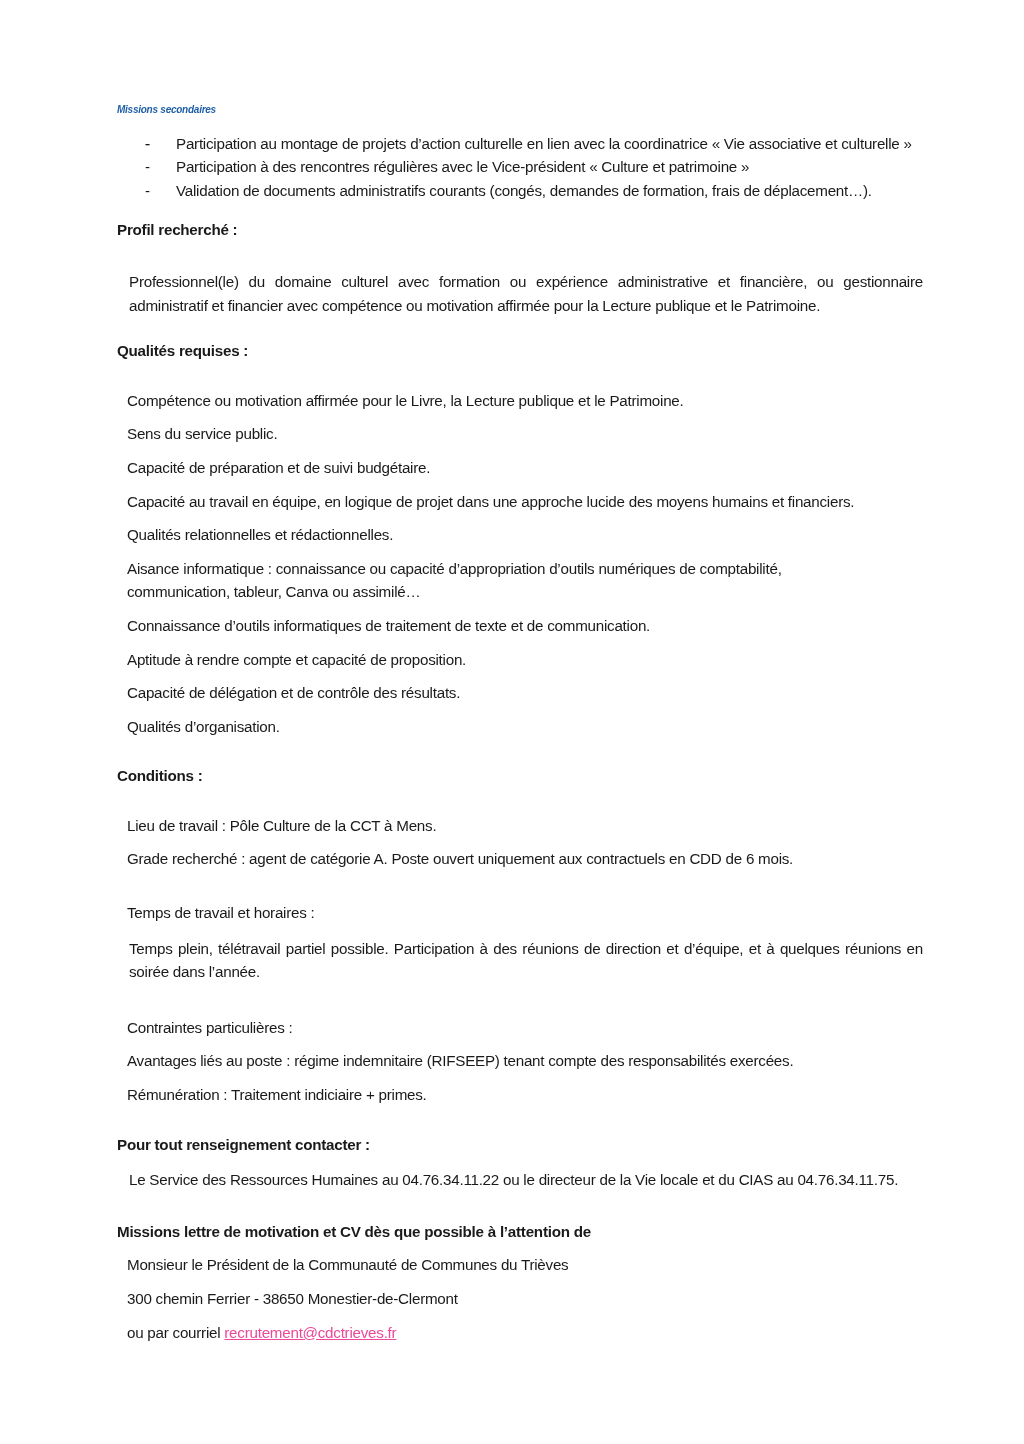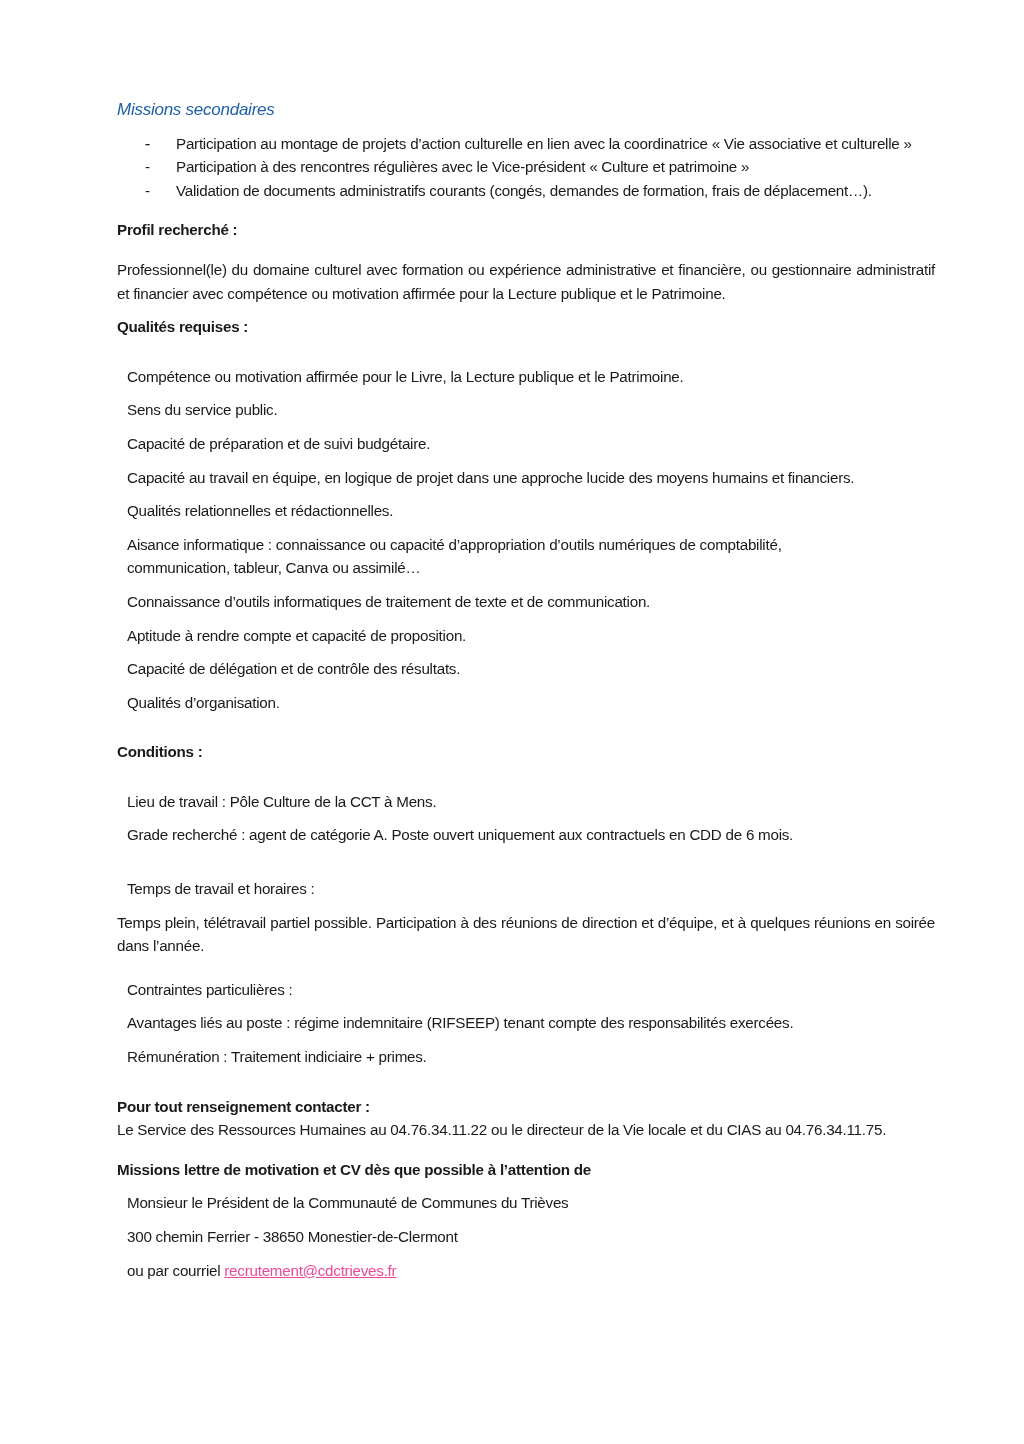--- a/index.html
+++ b/index.html
@@ -14,42 +14,42 @@
   .page {
     position: absolute;
     left: 117px; top: 98px;
     width: 818px;
     font-size: 15.2px;
     line-height: 23.6px;
     letter-spacing: -0.25px;
   }
   .title-blue {
     color: #1f5fa8;
-    font-weight: normal;
+    font-weight: bold;
     font-style: italic;
-    font-size: 17px;
+    font-size: 10px;
     margin: 0 0 10px 0;
   }
   ul.missions {
     list-style: none;
     margin: 0; padding: 0;
   }
   ul.missions li {
     position: relative;
     padding-left: 59px;
     text-align: justify;
   }
   ul.missions li .dash {
     position: absolute; left: 28px; top: 0;
   }
   .heading {
     font-weight: bold;
     margin: 0;
   }
-  .para { margin: 0; text-align: justify; }
+  .para { margin: 12px; text-align: justify; }
   .line { margin: 10px; }
   .gap-s { height: 10px; }
   .gap-l { height: 16px; }
   a.mail { color: #ec4899; text-decoration: underline; }
 </style>
 </head>
 <body>
 
 <div class="page">
 

